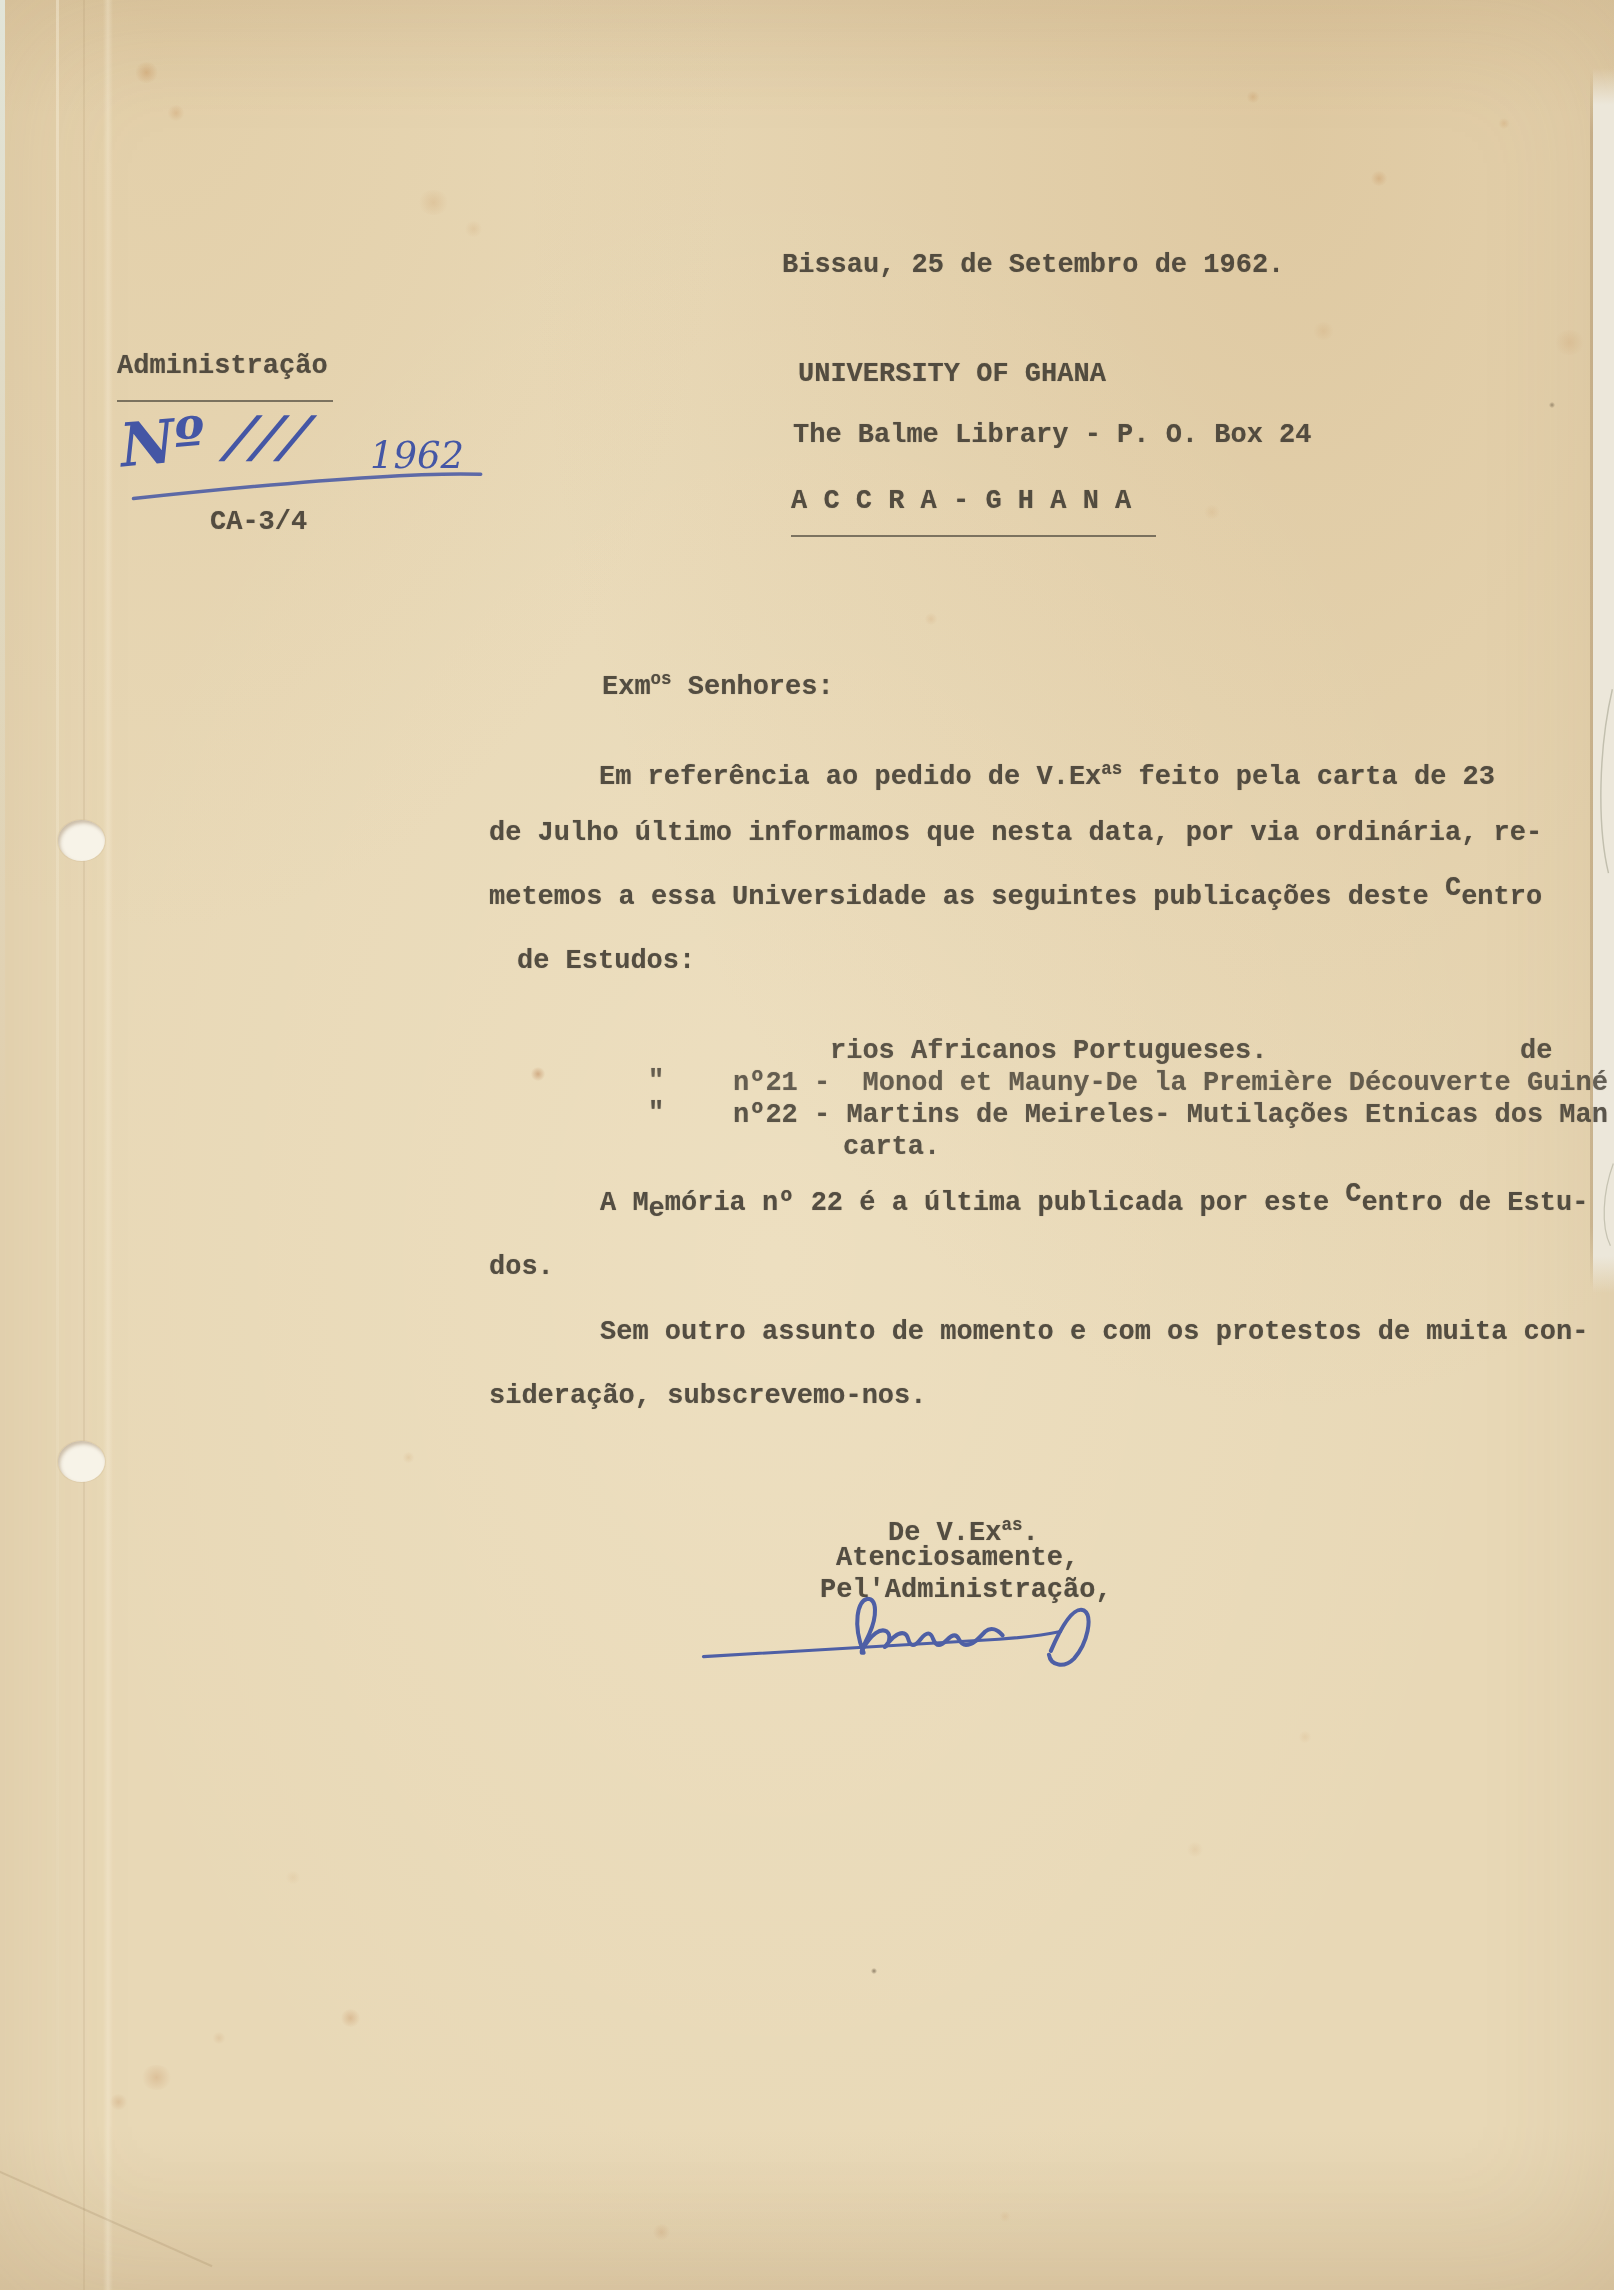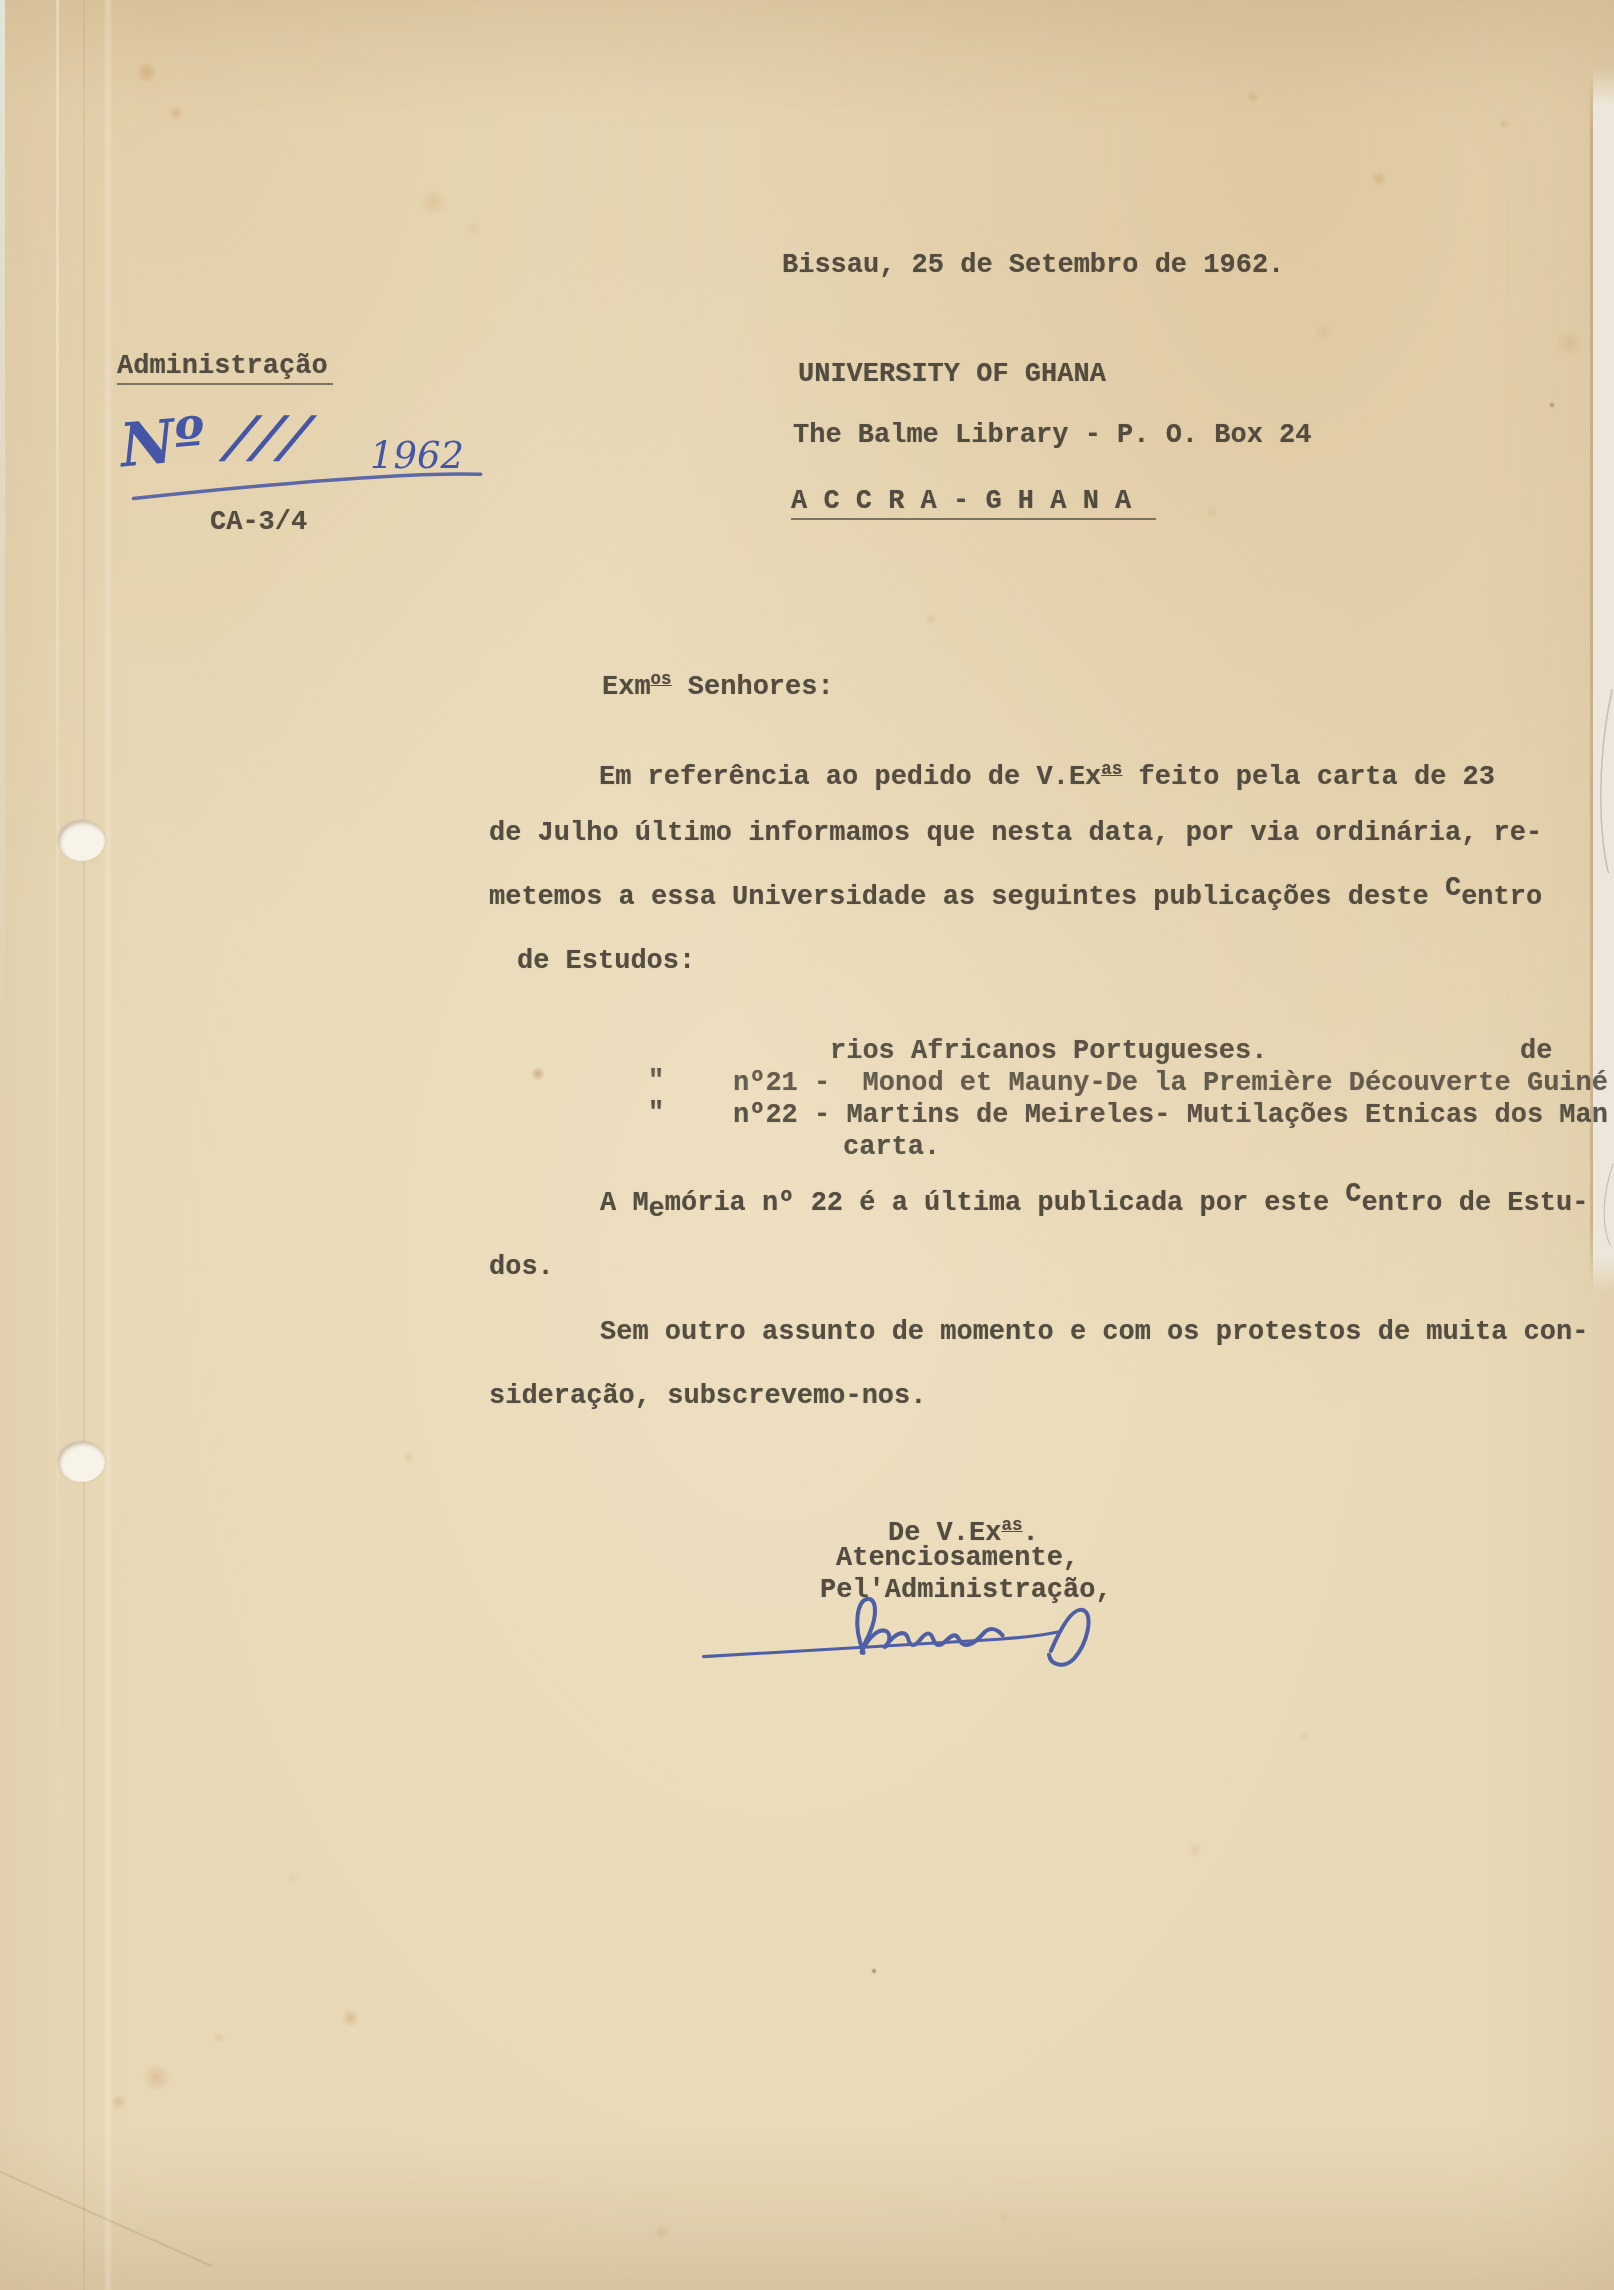--- a/index.html
+++ b/index.html
@@ -18,24 +18,24 @@
   .edge-strip{position:absolute;left:1593px;top:68px;width:21.3px;height:1225px;
      background:linear-gradient(180deg, rgba(236,231,218,0) 0%, #ece7da 3%, #ece7da 97%, rgba(236,231,218,0) 100%);}
   .edge-line{position:absolute;left:1590px;top:72px;width:2.9px;height:1215px;
      background:linear-gradient(180deg, rgba(150,120,80,0) 0%, rgba(150,120,80,.32) 5%, rgba(150,120,80,.32) 95%, rgba(150,120,80,0) 100%);}
   .stain{position:absolute;border-radius:50%;pointer-events:none;}
   .hole{position:absolute;width:47px;height:41px;border-radius:50%;background:#f7f3e8;
      box-shadow:inset 1.9px 2.9px 3.9px rgba(150,125,92,.45), 0 0 0 1px rgba(208,188,152,.35);}
   
   .t{position:absolute;font-size:27px;line-height:30px;font-weight:700;color:#3f3a31;
      white-space:pre;opacity:.88;text-shadow:0 0 1px rgba(63,58,49,.5);}
-  .u{border-bottom:2.9px solid rgba(63,58,49,.72);padding-bottom:2px;}
+  .u{border-bottom:2.9px solid rgba(63,58,49,.72);padding-bottom:19px;}
   .pad6{padding-right:5.8px;}
   .pad24{padding-right:25px;}
-  .tw-sup{font-size:17.5px;vertical-align:9.7px;text-decoration:underline;}
+  .tw-sup{font-size:17.5px;vertical-align:9.7px;}
   .tw-low{position:relative;top:5.8px;}
   .tw-raise{position:relative;top:-8.7px;}
   .fade80{opacity:.78;}
   .fade85{opacity:.84;}
   
   .handno{position:absolute;left:118px;top:411px;width:417px;height:112px;color:#4456a5;}
   .hw{position:absolute;font-family:"DejaVu Serif",serif;font-style:italic;color:#4456a5;}
   .hw-no{left:1.9px;top:-3.9px;font-size:60px;font-weight:700;transform:rotate(-5deg);}
   .hw-slashes{left:113px;top:-7.8px;font-size:56px;font-weight:700;letter-spacing:6.8px;transform:skewX(-18deg);}
   .hw-year{left:252px;top:23px;font-size:37px;font-weight:400;}

